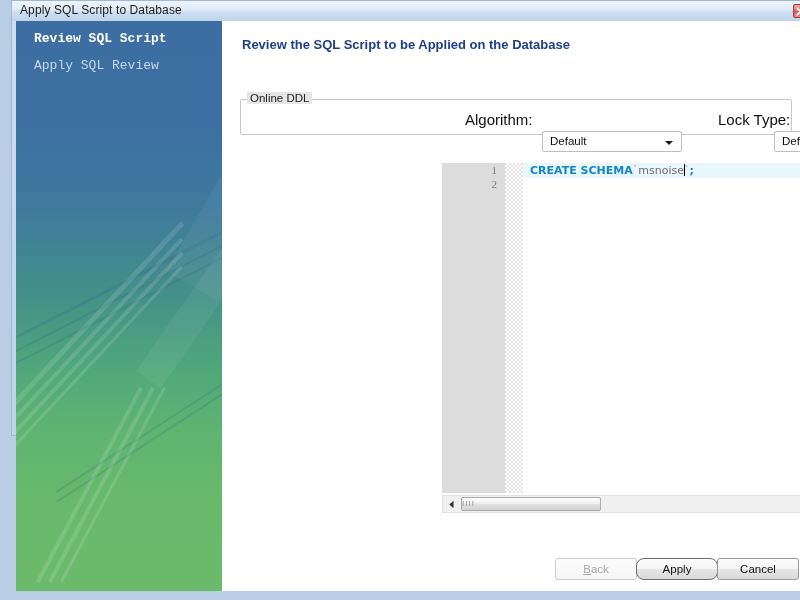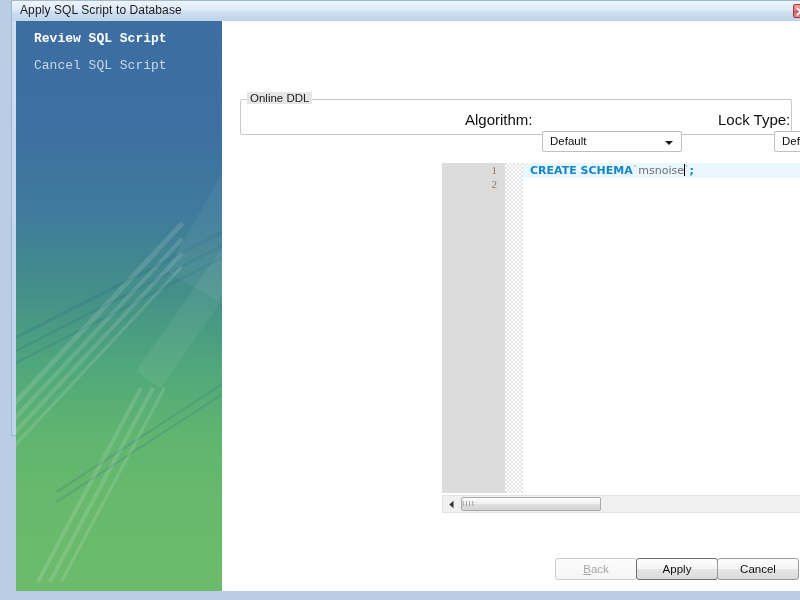--- a/index.html
+++ b/index.html
@@ -282,21 +282,21 @@
     font-size: 11.5px;
     color: #101010;
     cursor: default;
     white-space: nowrap;
   }
   .btn.disabled {
     color: #a6a6a6;
     border-color: #cccccc;
     background: linear-gradient(180deg, #fbfbfb 0%, #f6f6f6 100%);
   }
-  .btn.default { border-color: #6d6d6d; }
+  .btn.default { border-color: #6d6d6d; border-radius: 8px; }
   #btn-back   { left: 333px; width: 82px; }
   #btn-apply  { left: 414px; width: 82px; }
   #btn-cancel { left: 495px; width: 82px; }
   .mnemonic { text-decoration: underline; }
 </style>
 </head>
 <body>
 
 <div id="window">
 
@@ -322,25 +322,26 @@
       <div class="streak" style="left:-40px; top:436px; width:300px; height:4px; transform: rotate(-47deg);"></div>
       <div class="streak" style="left:-40px; top:450px; width:300px; height:4px; transform: rotate(-47deg);"></div>
       <div class="streak" style="left:-40px; top:464px; width:300px; height:3px; transform: rotate(-47deg);"></div>
       <div class="streak" style="left:20px; top:560px; width:220px; height:4px; transform: rotate(-62deg);"></div>
       <div class="streak" style="left:32px; top:560px; width:220px; height:4px; transform: rotate(-62deg);"></div>
       <div class="streak" style="left:44px; top:560px; width:220px; height:3px; transform: rotate(-62deg);"></div>
       <div class="streak" style="left:120px; top:350px; width:260px; height:30px; transform: rotate(-55deg); background:rgba(255,255,255,0.06);"></div>
       <div class="streak" style="left:150px; top:250px; width:200px; height:60px; transform: rotate(-60deg); background:rgba(255,255,255,0.05);"></div>
 
       <div class="step" id="step-0">Review SQL Script</div>
-      <div class="step" id="step-1">Cancel SQL Script</div>
+      <div class="step" id="step-1">Apply SQL Review</div>
     </div>
 
     <div id="content">
 
+      <div id="page-title">Review the SQL Script to be Applied on the Database</div>
 
       <div id="ddl-group"></div>
       <div id="ddl-legend">Online DDL</div>
 
       <div class="field-label" id="algorithm-label">Algorithm:</div>
       <div class="combo" id="algorithm-combo">
         <span class="combo-value">Default</span>
         <span class="arrow"></span>
       </div>
 

